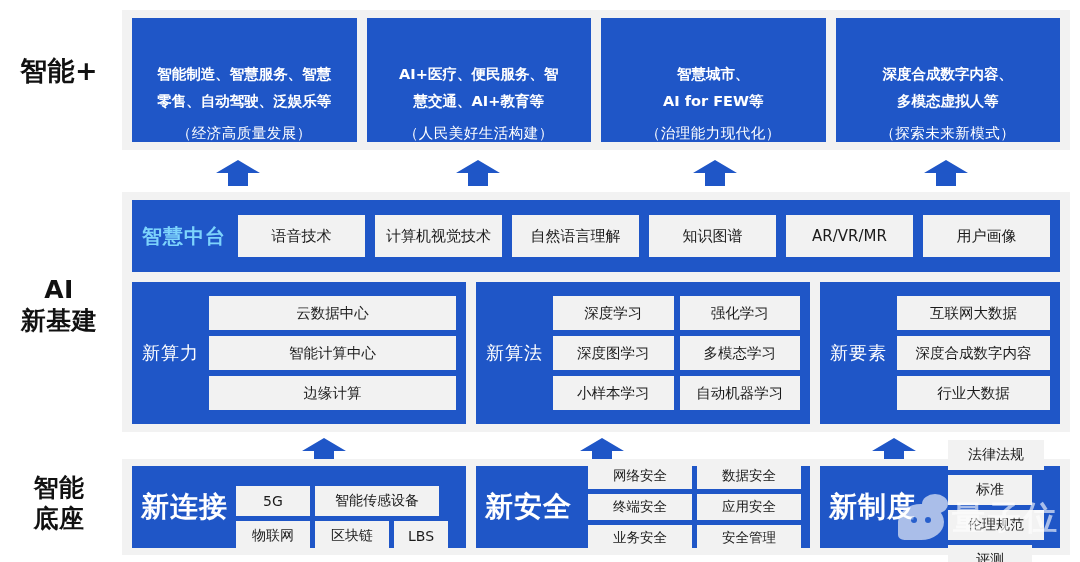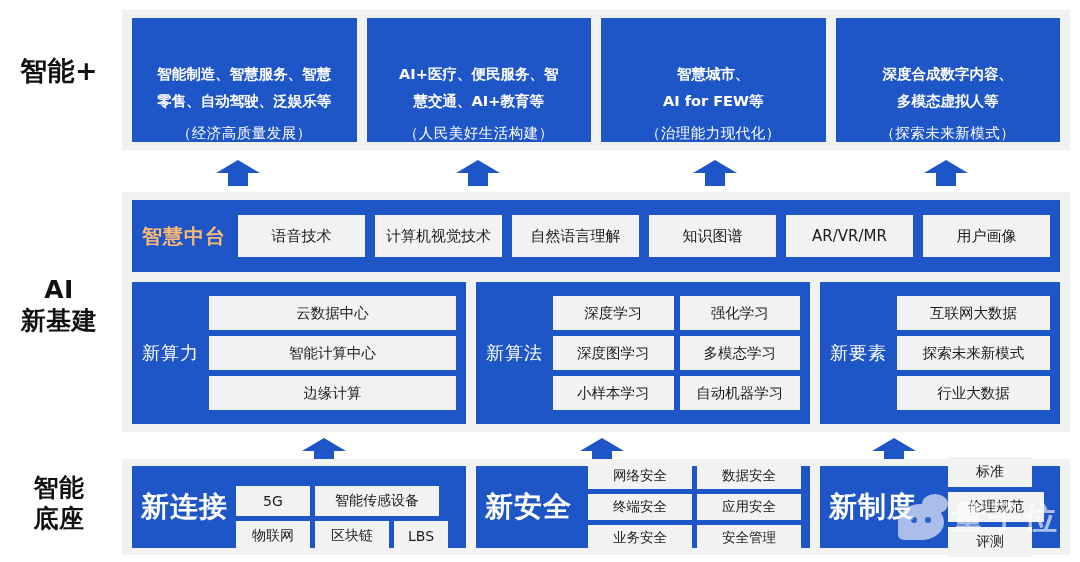--- a/index.html
+++ b/index.html
@@ -97,21 +97,21 @@
   #platform-strip {
     background: #1f56c7;
     height: 72px;
     display: flex;
     align-items: center;
     padding: 0 10px;
     box-sizing: border-box;
     gap: 10px;
   }
   #platform-strip .strip-title {
-    color: #fdba74;
+    color: #7dd3fc;
     font-size: 20px;
     font-weight: bold;
     white-space: nowrap;
     padding-right: 2px;
     letter-spacing: 1px;
   }
   .chip {
     background: #f2f2f2;
     color: #1b1b1b;
     font-size: 15px;
@@ -366,21 +366,21 @@
           <div class="chip">多模态学习</div>
           <div class="chip">小样本学习</div>
           <div class="chip">自动机器学习</div>
         </div>
       </div>
 
       <div class="pillar" id="pillar-data">
         <div class="pillar-title">新要素</div>
         <div class="pillar-items">
           <div class="chip">互联网大数据</div>
-          <div class="chip">探索未来新模式</div>
+          <div class="chip">深度合成数字内容</div>
           <div class="chip">行业大数据</div>
         </div>
       </div>
 
     </div>
   </div>
 
   <div class="arrow" style="left:302px; top:438px;">
     <svg viewBox="0 0 44 26">
         <polygon points="22,0 44,13 32,13 32,26 12,26 12,13 0,13" fill="#1f56c7"></polygon>
@@ -418,20 +418,21 @@
         <div class="chip">终端安全</div>
         <div class="chip">应用安全</div>
         <div class="chip">业务安全</div>
         <div class="chip">安全管理</div>
       </div>
     </div>
 
     <div class="base-block" id="base-policy">
       <div class="base-title">新制度</div>
       <div class="base-items">
+        <div class="chip wide">法律法规</div>
         <div class="chip narrow">标准</div>
         <div class="chip wide">伦理规范</div>
         <div class="chip narrow">评测</div>
       </div>
     </div>
 
   </div>
 
   <div id="watermark">
     <div class="wm-badge"></div>

